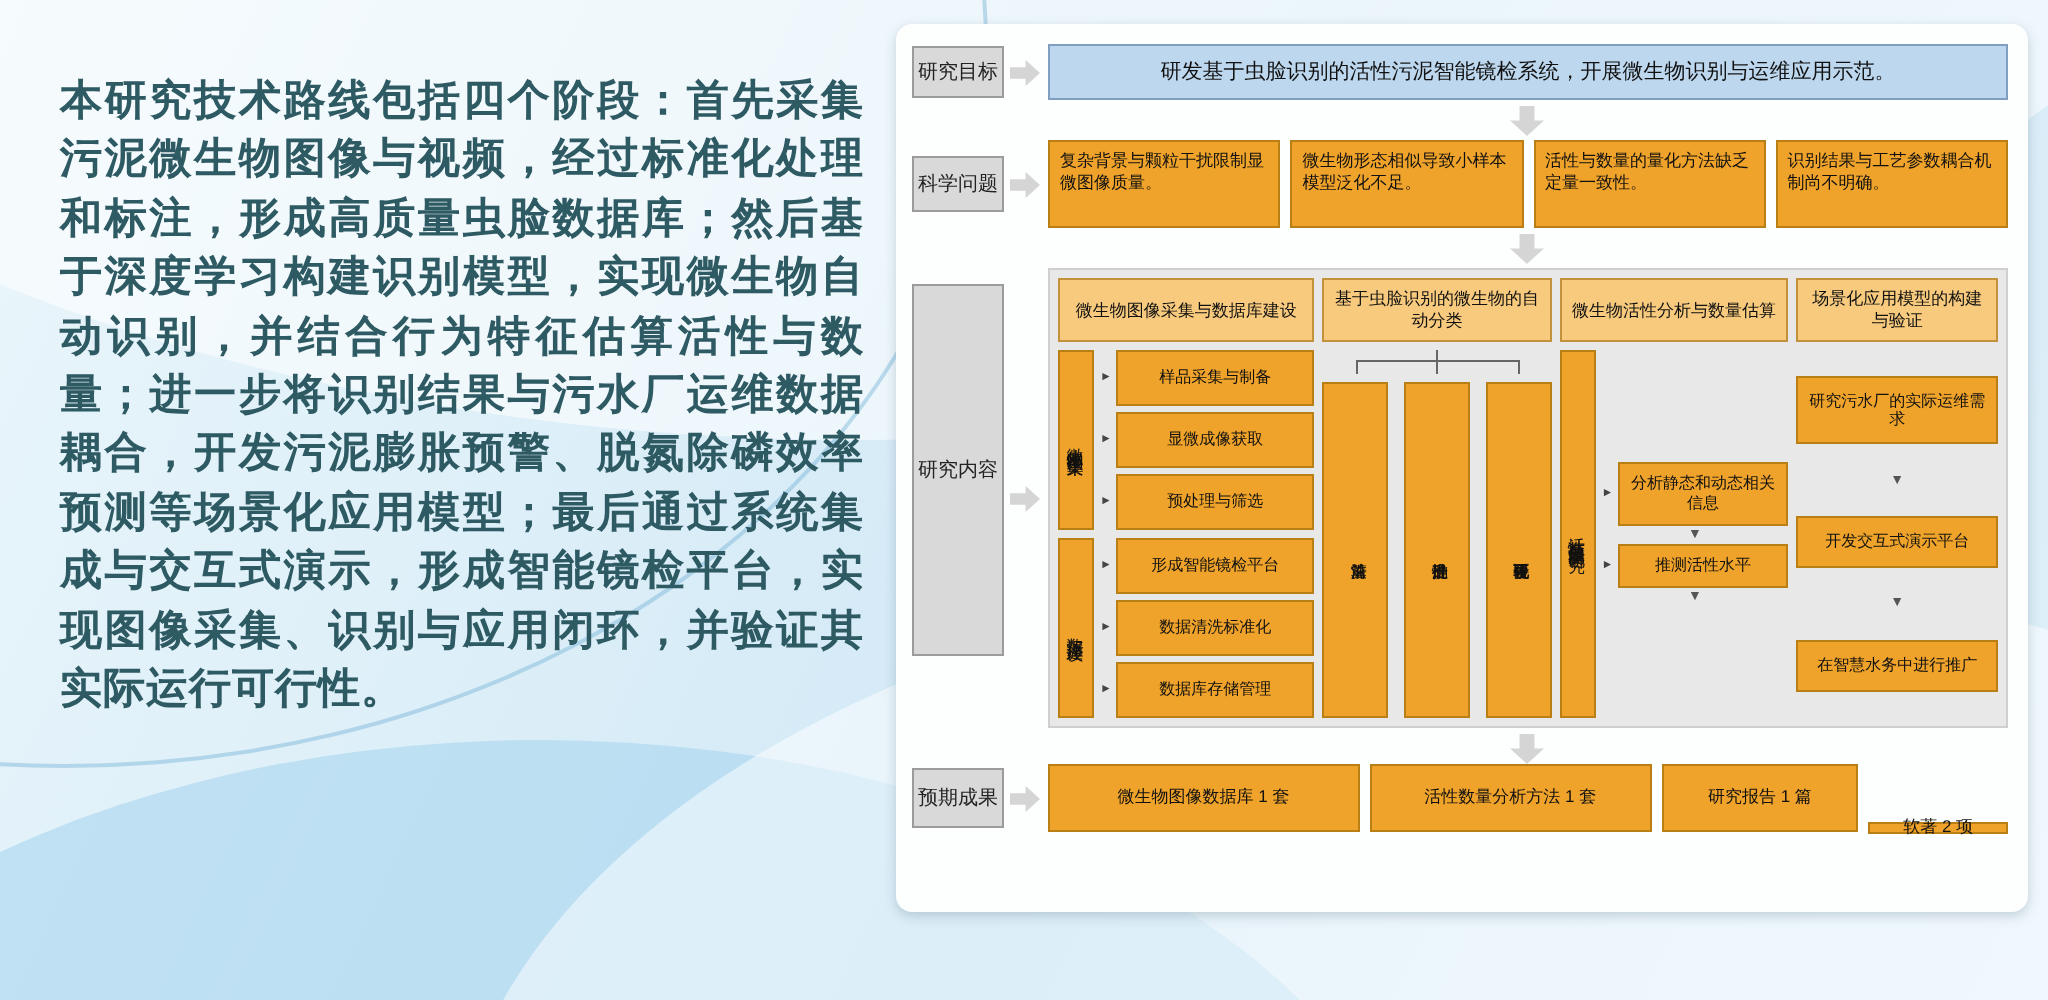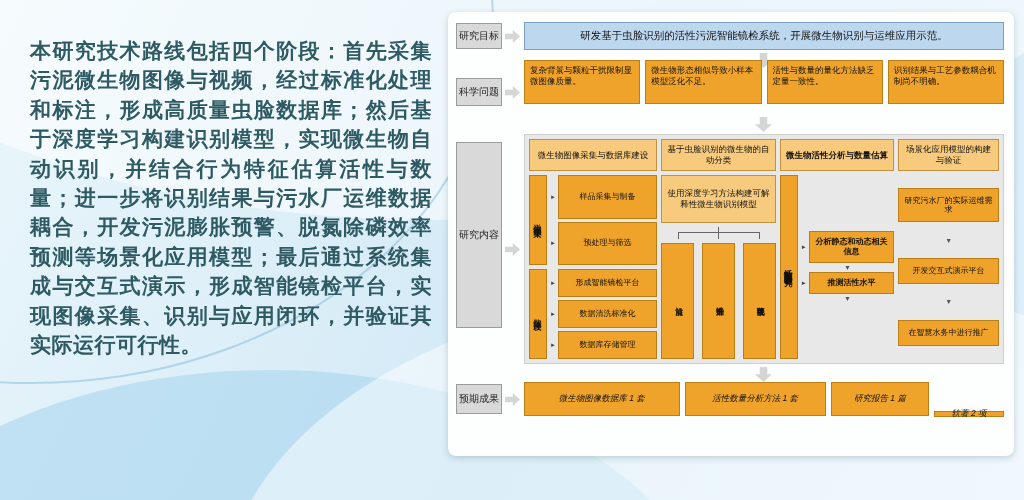--- a/index.html
+++ b/index.html
@@ -21,28 +21,28 @@
        justify-content:center;text-align:center;font-size:10px;color:#222;box-sizing:border-box;}
   .arr-r{position:absolute;width:15px;height:13px;background:#d5d5d5;
          clip-path:polygon(0 28%,52% 28%,52% 0,100% 50%,52% 100%,52% 72%,0 72%);}
   .arr-d{position:absolute;width:17px;height:15px;background:#d5d5d5;
          clip-path:polygon(28% 0,72% 0,72% 48%,100% 48%,50% 100%,0 48%,28% 48%);}
 
   .goalbar{position:absolute;left:76px;top:10px;width:480px;height:28px;background:#bdd7ee;
            border:1px solid #7f9fc0;display:flex;align-items:center;justify-content:center;
            font-size:10.5px;color:#111;box-sizing:border-box;}
 
-  .qrow{position:absolute;left:76px;top:48px;width:480px;height:44px;display:flex;gap:5px;}
+  .qrow{position:absolute;left:76px;top:58px;width:480px;height:44px;display:flex;gap:5px;}
   .qbox{flex:1;background:#f0a32a;border:1px solid #b97f15;font-size:8.5px;line-height:1.3;
         color:#111;padding:4px 5px;box-sizing:border-box;}
 
   .content{position:absolute;left:76px;top:122px;width:480px;height:230px;background:#e8e8e8;
            border:1px solid #cfcfcf;box-sizing:border-box;display:flex;gap:4px;padding:4px;}
   .col{display:flex;flex-direction:column;gap:4px;min-width:0;}
-  .col1{flex:1.12;}.col2{flex:1.0;}.col3{flex:1.0;font-weight:bold;}.col4{flex:0.88;}
+  .col1{flex:1.12;}.col2{flex:1.0;}.col3{flex:1.0;}.col4{flex:0.88;}
   .chead{background:#f7ca7d;border:1px solid #c3913c;font-size:8.5px;line-height:1.25;display:flex;
          align-items:center;justify-content:center;text-align:center;padding:2px 3px;
          box-sizing:border-box;min-height:32px;color:#111;}
   .obox{background:#f0a32a;border:1px solid #b97f15;font-size:8px;line-height:1.2;display:flex;
         align-items:center;justify-content:center;text-align:center;padding:1px 2px;
         box-sizing:border-box;color:#111;}
   .vbox{background:#f0a32a;border:1px solid #b97f15;writing-mode:vertical-rl;text-orientation:upright;
         font-size:8.5px;letter-spacing:1px;display:flex;align-items:center;justify-content:center;
         padding:2px 1px;box-sizing:border-box;color:#111;}
   .grp{display:flex;gap:3px;flex:1;}
@@ -66,21 +66,21 @@
   .c3body>.vbox{width:18px;}
   .c3stack{flex:1;display:flex;flex-direction:column;justify-content:center;}
   .c3row{display:flex;align-items:center;gap:2px;}
   .c3row .obox{flex:1;}
   .dArrow{text-align:center;font-size:7px;color:#555;line-height:1.3;}
 
   .c4body{flex:1;display:flex;flex-direction:column;justify-content:space-evenly;}
   .c4a{min-height:34px;}
   .c4b{min-height:26px;}
 
-  .resrow{position:absolute;left:76px;top:370px;width:480px;height:34px;display:flex;gap:5px;font-style:italic;}
+  .resrow{position:absolute;left:76px;top:370px;width:480px;height:34px;display:flex;gap:5px;}
   .rbox{background:#f0a32a;border:1px solid #b97f15;font-size:8.5px;display:flex;align-items:center;
         justify-content:center;text-align:center;padding:2px 3px;box-sizing:border-box;color:#111;}
   .r1{flex:1.55;}.r2{flex:1.45;}.r3{flex:1.4;}.r4{flex:0.95;}.r5{flex:0.65;margin-top:29px;}
 </style>
 </head>
 <body>
 
 <div class="slide">
   <div class="bg1"></div>
   <div class="bg2"></div>
@@ -117,20 +117,24 @@
         <div class="chead">微生物图像采集与数据库建设</div>
         <div class="grp">
           <div class="vbox">微生物图像采集</div>
           <div class="grp-items">
             <div class="grp-row">
                 <span class="tri">►</span>
                 <div class="obox">样品采集与制备</div>
               </div>
             <div class="grp-row">
                 <span class="tri">►</span>
+                <div class="obox">显微成像获取</div>
+              </div>
+            <div class="grp-row">
+                <span class="tri">►</span>
                 <div class="obox">预处理与筛选</div>
               </div>
           </div>
         </div>
         <div class="grp">
           <div class="vbox">数据库建设</div>
           <div class="grp-items">
             <div class="grp-row">
                 <span class="tri">►</span>
                 <div class="obox">形成智能镜检平台</div>
@@ -142,21 +146,20 @@
             <div class="grp-row">
                 <span class="tri">►</span>
                 <div class="obox">数据库存储管理</div>
               </div>
           </div>
         </div>
       </div>
 
       <div class="col col2">
         <div class="chead">基于虫脸识别的微生物的自动分类</div>
-        <div class="model">使用深度学习方法构建可解释性微生物识别模型</div>
         <div class="split">
           <div class="vc"></div>
             <div class="h"></div>
           <div class="v" style="left:15%;"></div>
             <div class="v" style="left:50%;"></div>
             <div class="v" style="left:85%;"></div>
         </div>
         <div class="vrow">
           <div class="vbox">前沿算法</div>
           <div class="vbox">提升准确性</div>

